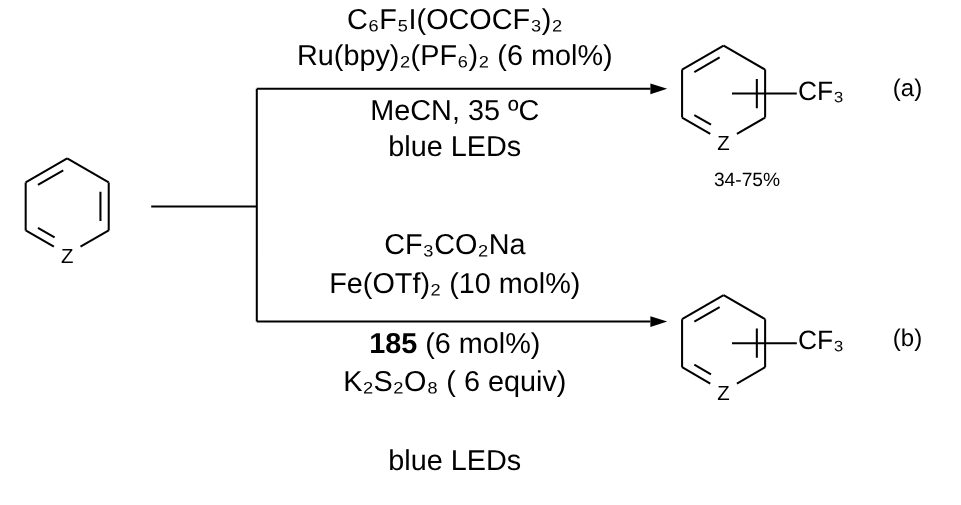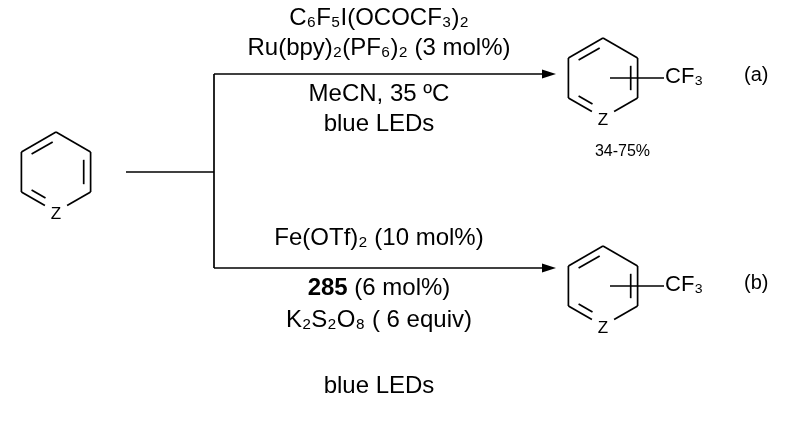--- a/index.html
+++ b/index.html
@@ -63,26 +63,27 @@
       <line x1="84.6" y1="70" x2="84.6" y2="30"></line>
       <line x1="84.6" y1="30" x2="50" y2="10"></line>
       <line x1="46.7" y1="19.9" x2="25.6" y2="32.1"></line>
       <line x1="25.6" y1="67.9" x2="39.5" y2="75.9"></line>
       <line x1="77.7" y1="62.2" x2="77.7" y2="37.8"></line>
     </g>
     <text class="atomtext" x="50" y="97" text-anchor="middle">Z</text>
   </svg>
 
   <div class="cline" style="top:6px">C₆F₅I(OCOCF₃)₂</div>
-  <div class="cline" style="top:36px">Ru(bpy)₂(PF₆)₂ (3 mol%)</div>
+  <div class="cline" style="top:36px">Ru(bpy)₂(PF₆)₂ (6 mol%)</div>
   <div class="cline" style="top:82px">MeCN, 35 ºC</div>
   <div class="cline" style="top:112px">blue LEDs</div>
 
+  <div class="cline" style="top:194px">CF₃CO₂Na</div>
   <div class="cline" style="top:226px">Fe(OTf)₂ (10 mol%)</div>
-  <div class="cline" style="top:276px"><b>285</b><span> (6 mol%)</span></div>
+  <div class="cline" style="top:276px"><b>185</b><span> (6 mol%)</span></div>
   <div class="cline" style="top:308px">K₂S₂O₈ ( 6 equiv)</div>
   <div class="cline" style="top:374px">blue LEDs</div>
 
   <div class="prodwrap" style="left:553px;top:28px;">
     <svg class="ringsvg" style="left:0;top:0;" width="115" height="108" viewBox="0 0 115 108">
       <g>
         <line x1="50" y1="10" x2="15.4" y2="30"></line>
         <line x1="15.4" y1="30" x2="15.4" y2="70"></line>
         <line x1="15.4" y1="70" x2="38.9" y2="83.6"></line>
         <line x1="61.1" y1="83.6" x2="84.6" y2="70"></line>

